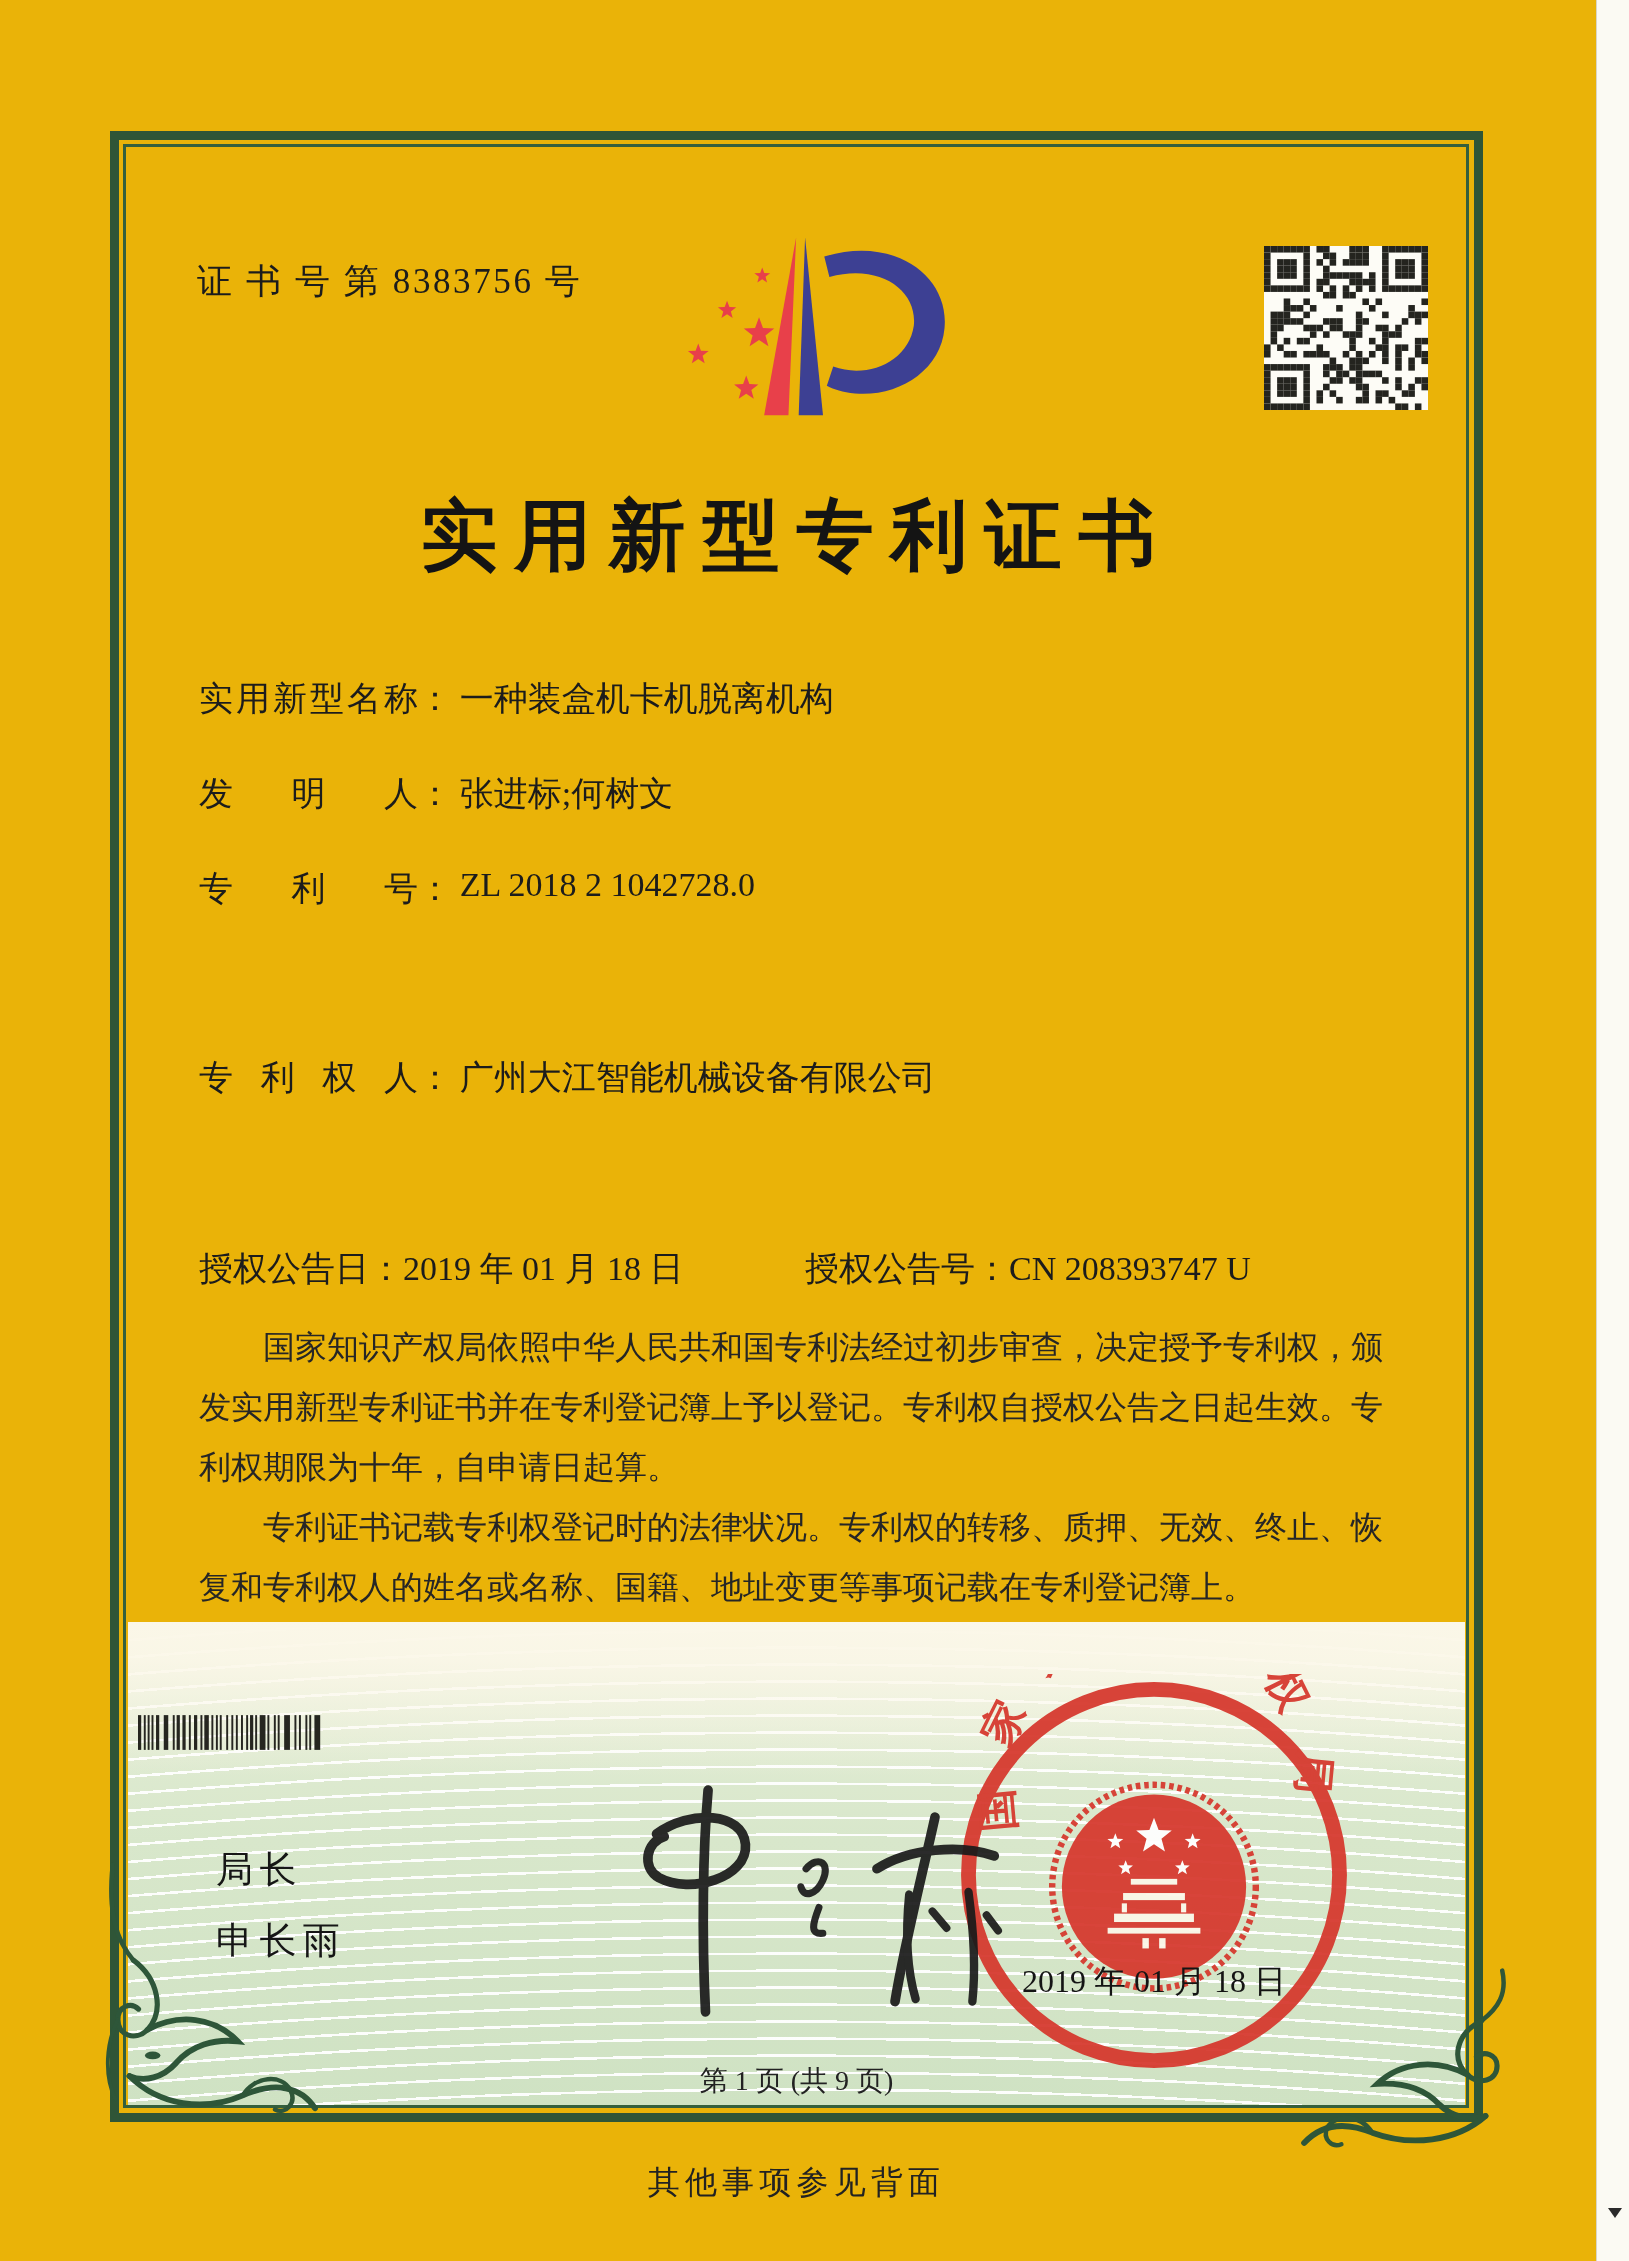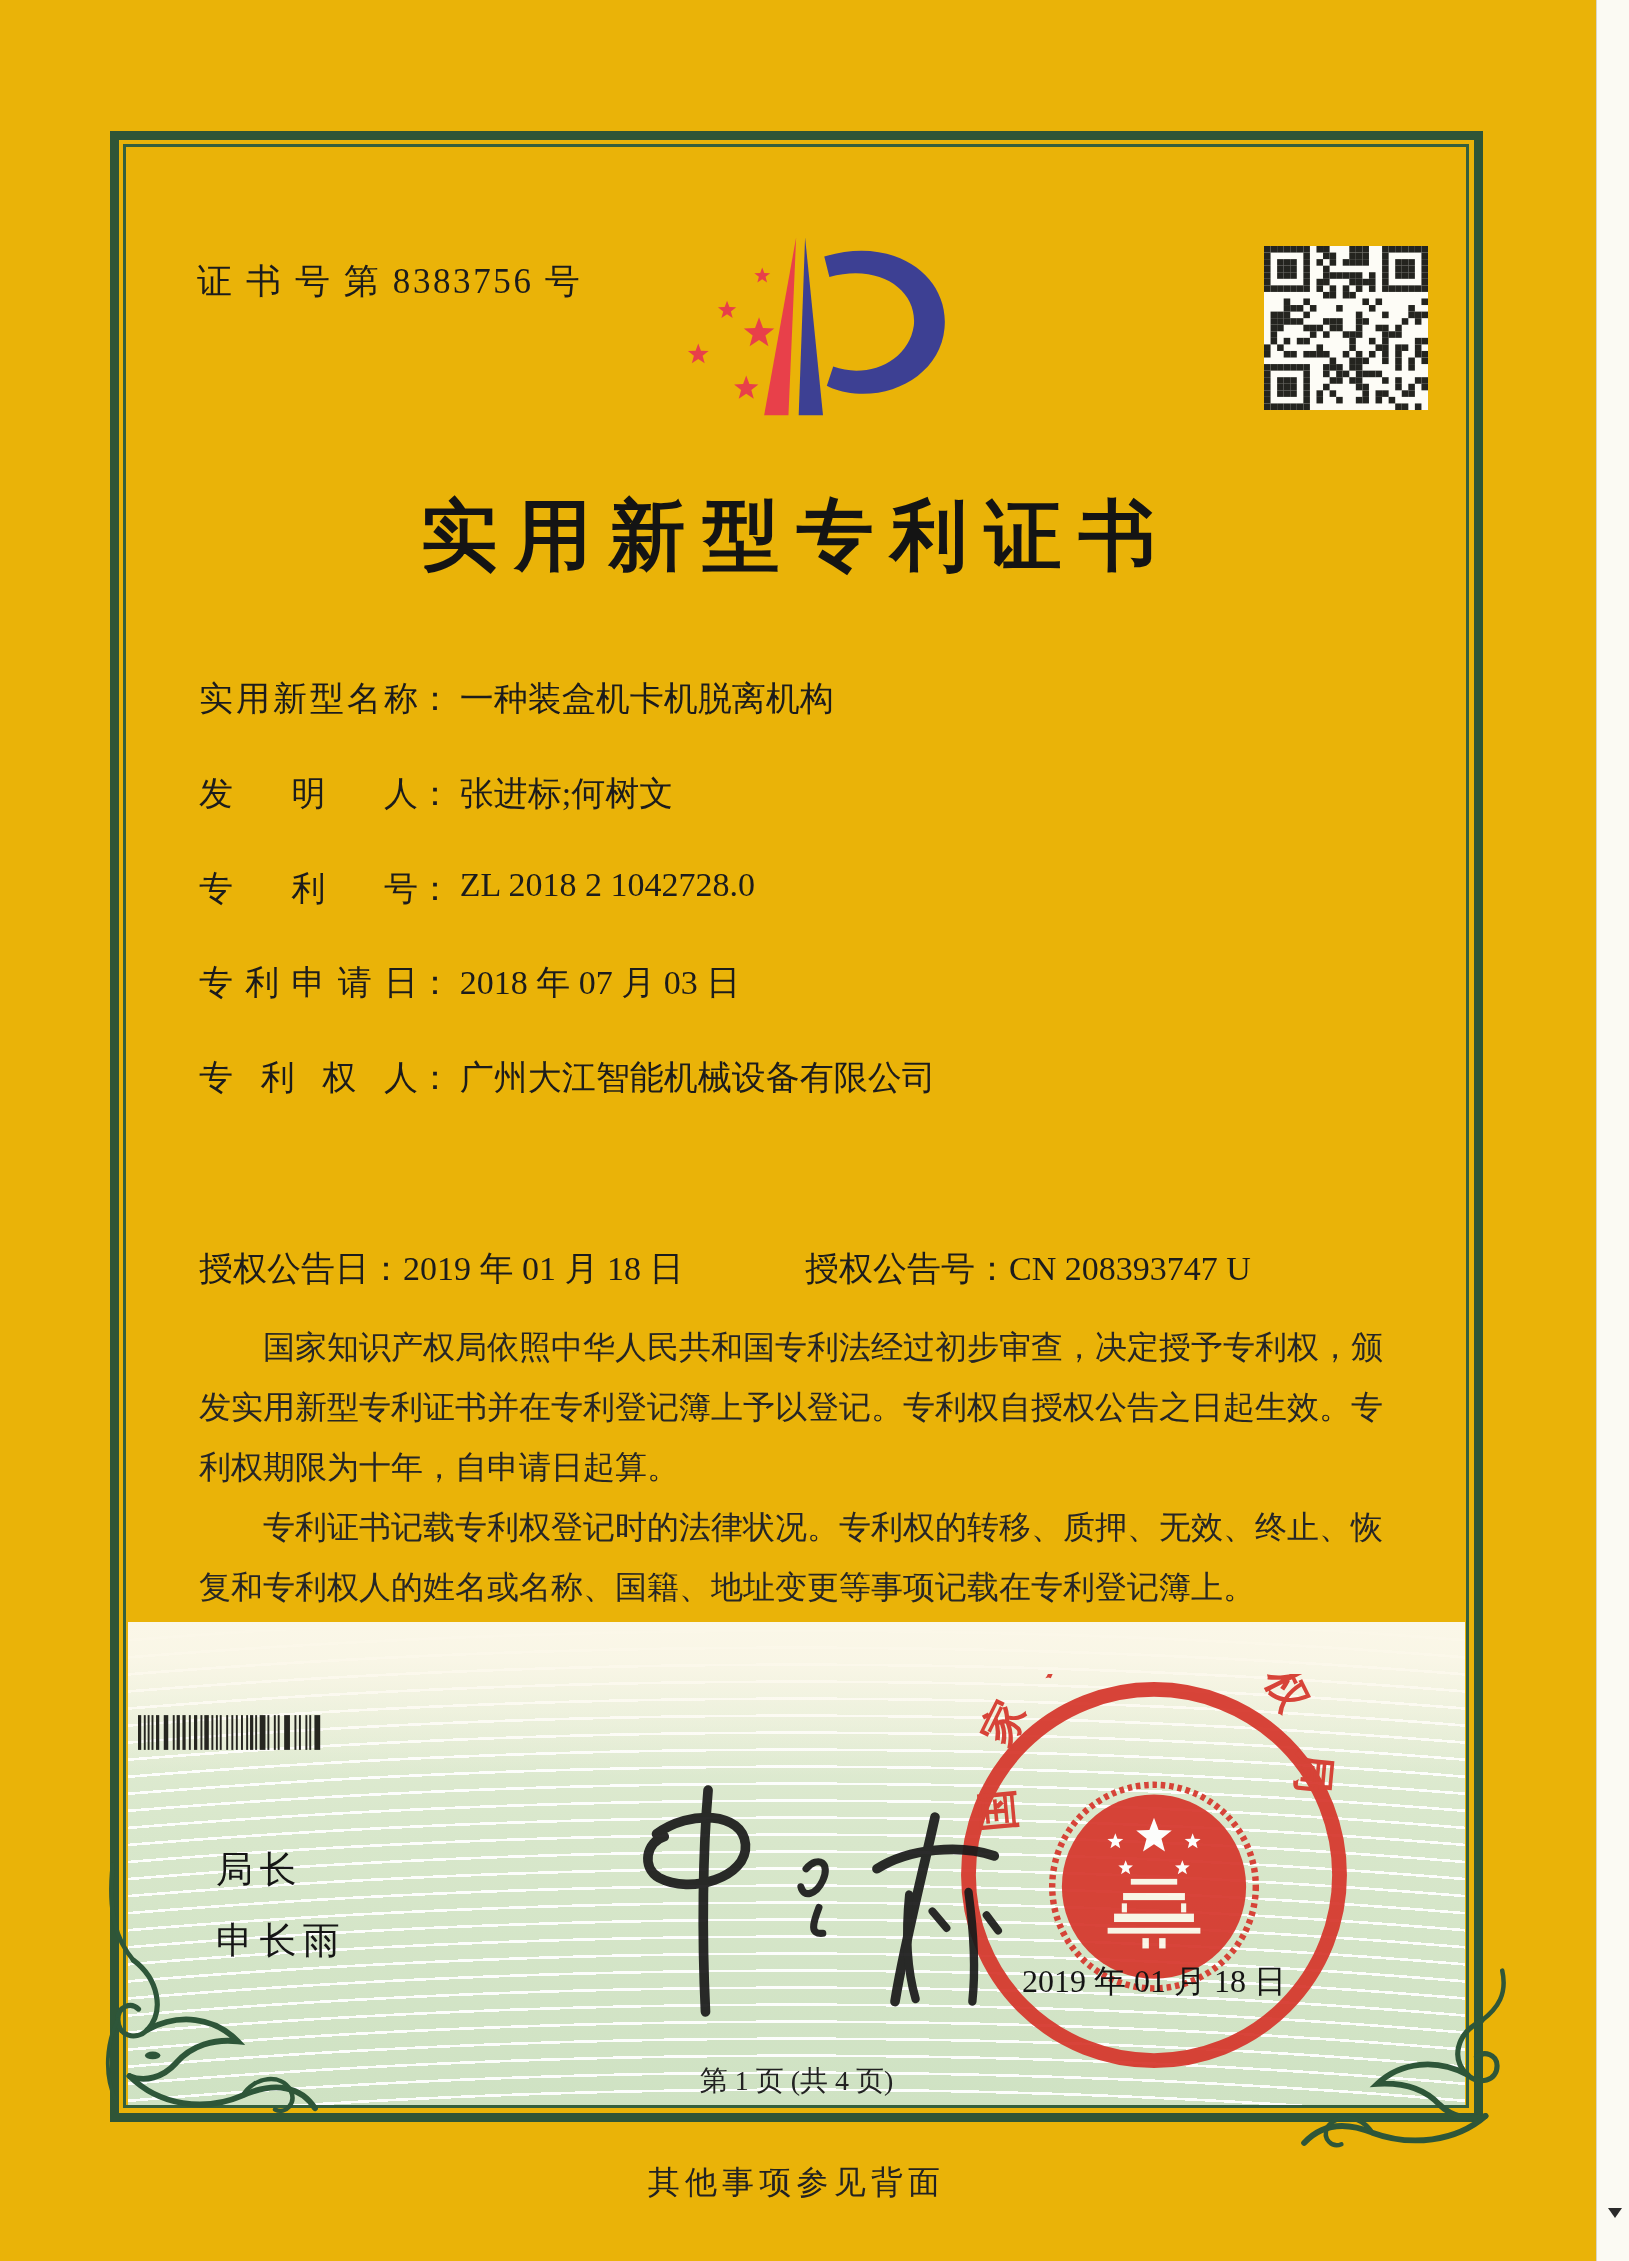--- a/index.html
+++ b/index.html
@@ -375,23 +375,20 @@
     <span class="lbl">实用新型名称</span><span>：</span><span class="val">一种装盒机卡机脱离机构</span>
   </div>
 
   <div class="abs title">实用新型专利证书</div>
   <div class="abs row" style="top:771px">
     <span class="lbl">发明人</span><span>：</span><span class="val">张进标;何树文</span>
   </div>
   <div class="abs row" style="top:866px">
     <span class="lbl">专利号</span><span>：</span><span class="val">ZL 2018 2 1042728.0</span>
   </div>
-  <div class="abs row" style="top:960px">
-    <span class="lbl">专利申请日</span><span>：</span><span class="val">2018 年 07 月 03 日</span>
-  </div>
   <div class="abs row" style="top:1055px">
     <span class="lbl">专利权人</span><span>：</span><span class="val">广州大江智能机械设备有限公司</span>
   </div>
   <div class="abs row" style="top:1246px">
     <span><span>授权公告日</span><span>：</span><span>2019 年 01 月 18 日</span></span>
     <span class="pair2"><span>授权公告号</span><span>：</span><span>CN 208393747 U</span></span>
   </div>
 
   <div class="abs paras">
     <p>国家知识产权局依照中华人民共和国专利法经过初步审查，决定授予专利权，颁发实用新型专利证书并在专利登记簿上予以登记。专利权自授权公告之日起生效。专利权期限为十年，自申请日起算。</p>
@@ -475,19 +472,19 @@
         <rect x="240" y="394" width="144" height="9"></rect>
         <rect x="262" y="356" width="8" height="14"></rect>
         <rect x="354" y="356" width="8" height="14"></rect>
         <rect x="294" y="410" width="10" height="16"></rect>
         <rect x="320" y="410" width="10" height="16"></rect>
       </g>
     </g>
   </svg>
   <div class="abs seal-date">2019 年 01 月 18 日</div>
 
-  <div class="abs page-info">第 1 页 (共 4 页)</div>
+  <div class="abs page-info">第 1 页 (共 9 页)</div>
   <div class="abs back-note">其他事项参见背面</div>
 
   <div class="abs scan-edge-right"></div>
   <div class="abs print-mark"></div>
 </div>
 
 
 </body></html>

